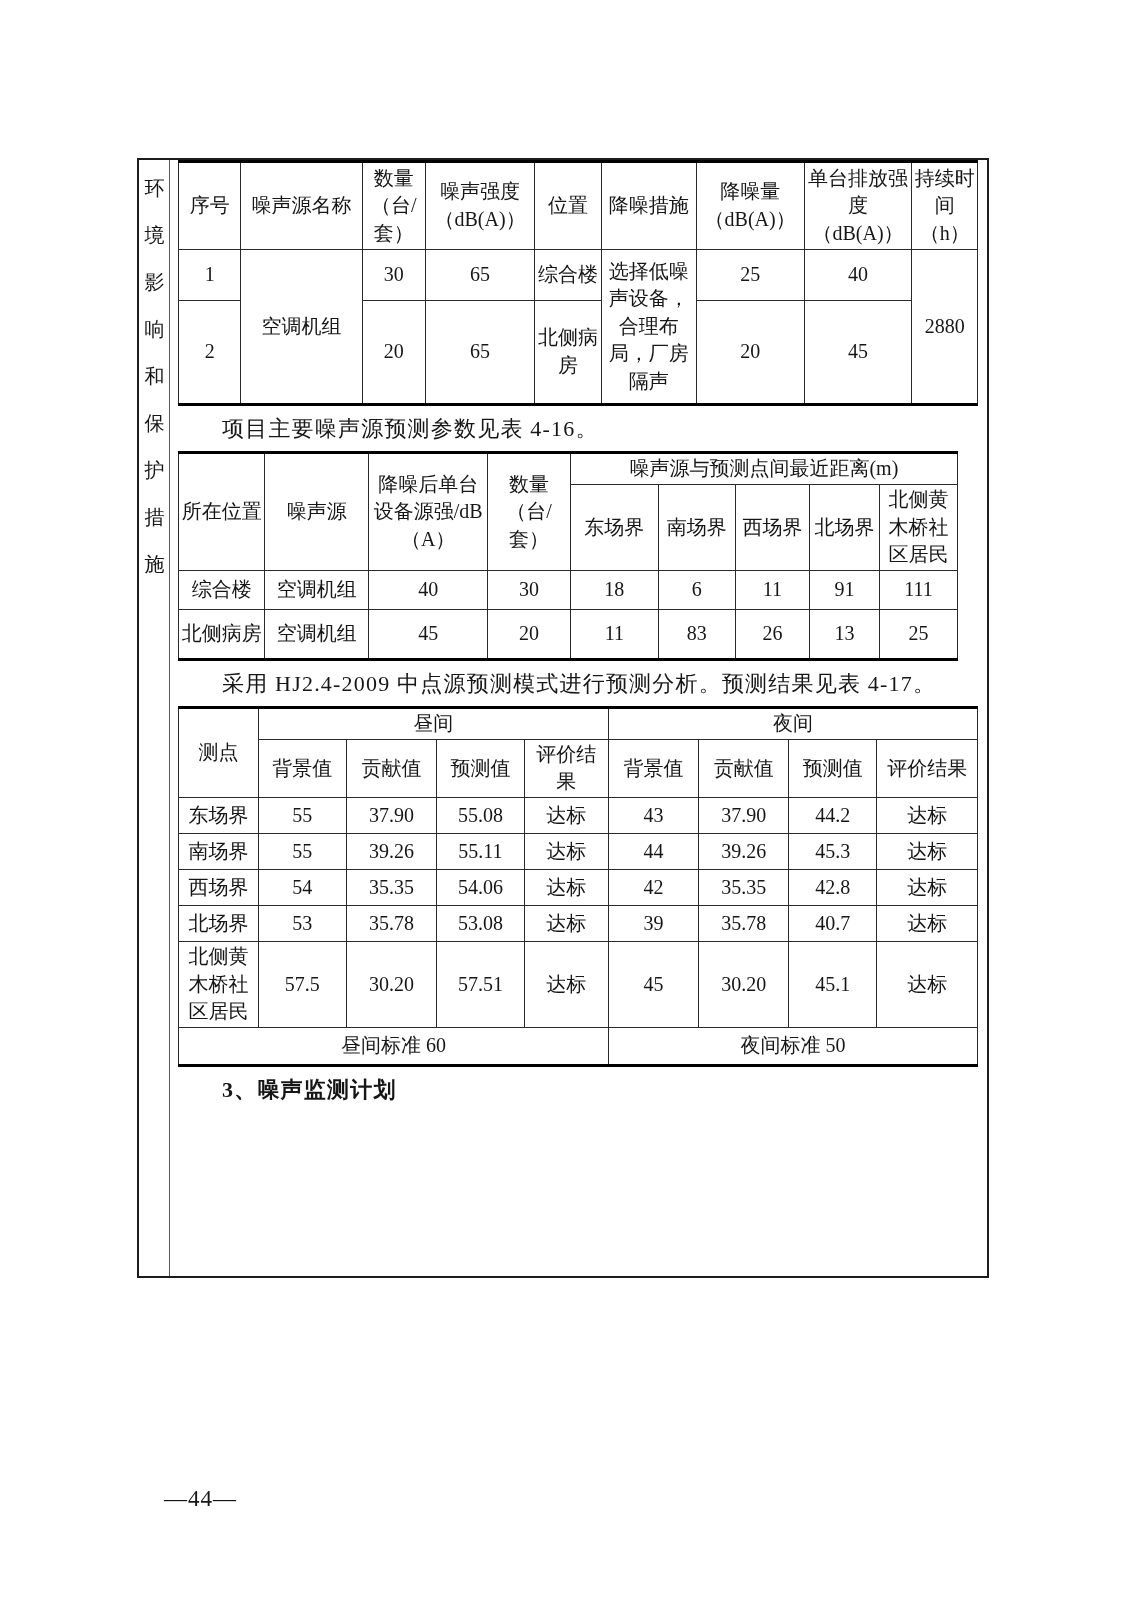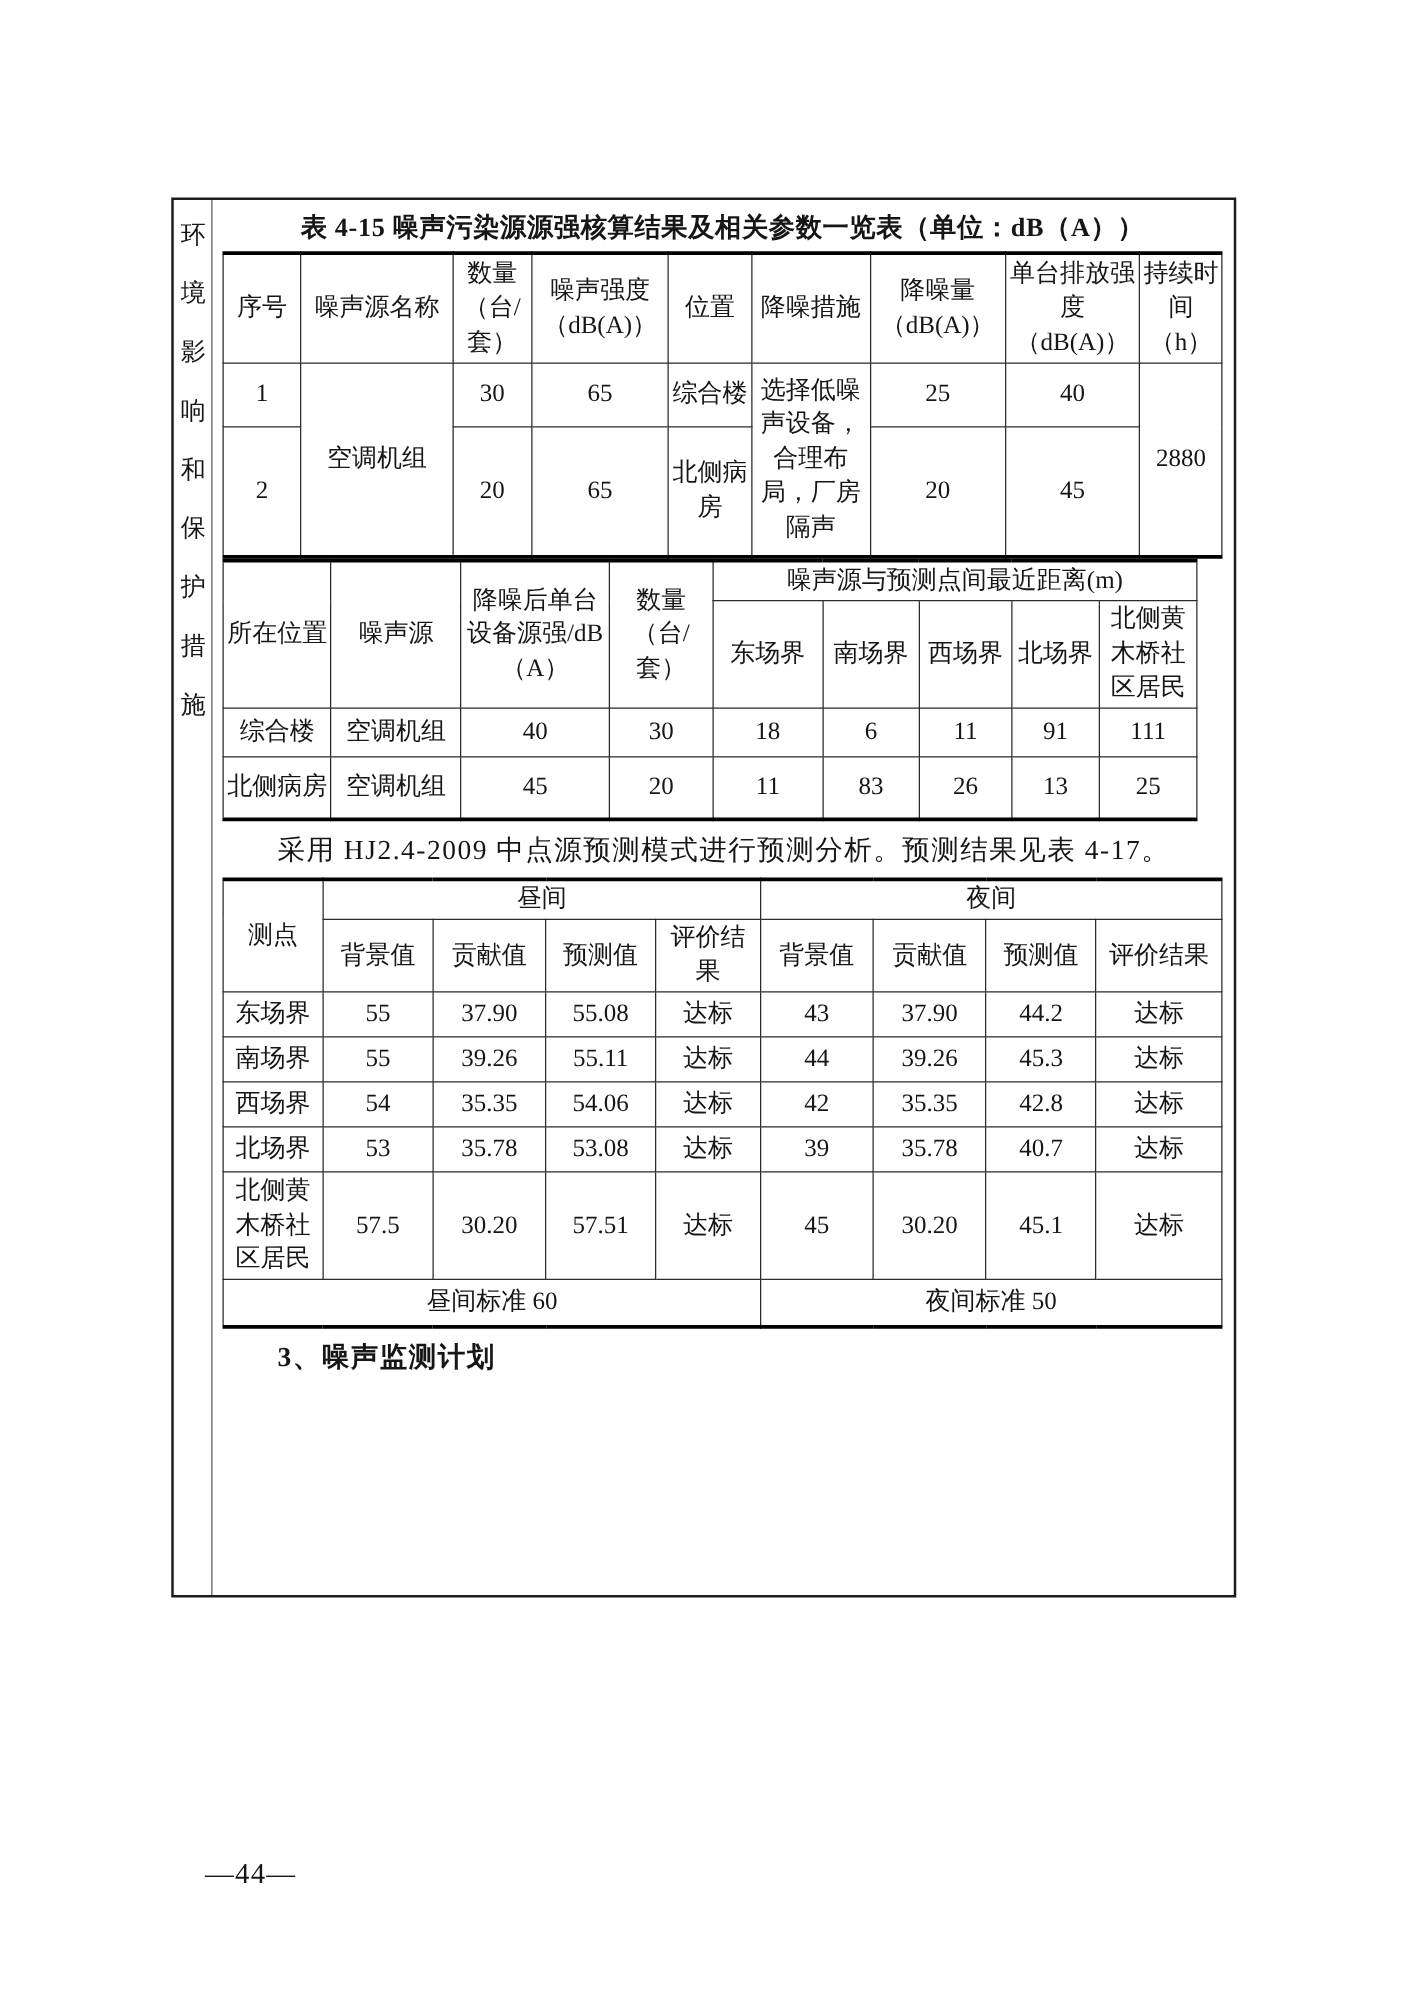--- a/index.html
+++ b/index.html
@@ -63,21 +63,20 @@
 </style>
 </head>
 <body>
 
 <div class="doc-box">
   <div class="sidebar">环境影响和保护措施</div>
 
   <div class="main">
 
 
-    <div class="tbl-title">表 4-15 噪声污染源源强核算结果及相关参数一览表（单位：dB（A））</div>
 
     <table class="t15">
       <colgroup>
         <col style="width:7.8%">
           <col style="width:15.2%">
           <col style="width:7.9%">
         <col style="width:13.7%">
           <col style="width:8.3%">
           <col style="width:11.9%">
         <col style="width:13.5%">
@@ -111,20 +110,21 @@
         <td>2</td>
         <td>20</td>
         <td>65</td>
         <td>北侧病房</td>
         <td>20</td>
         <td>45</td>
       </tr>
     </tbody>
       </table>
 
+    <p class="body-text p-mid">项目主要噪声源预测参数见表 4-16。</p>
 
 
     <table class="t16">
       <colgroup>
         <col style="width:11.1%">
           <col style="width:13.3%">
           <col style="width:15.3%">
         <col style="width:10.6%">
           <col style="width:11.3%">
           <col style="width:9.9%">

